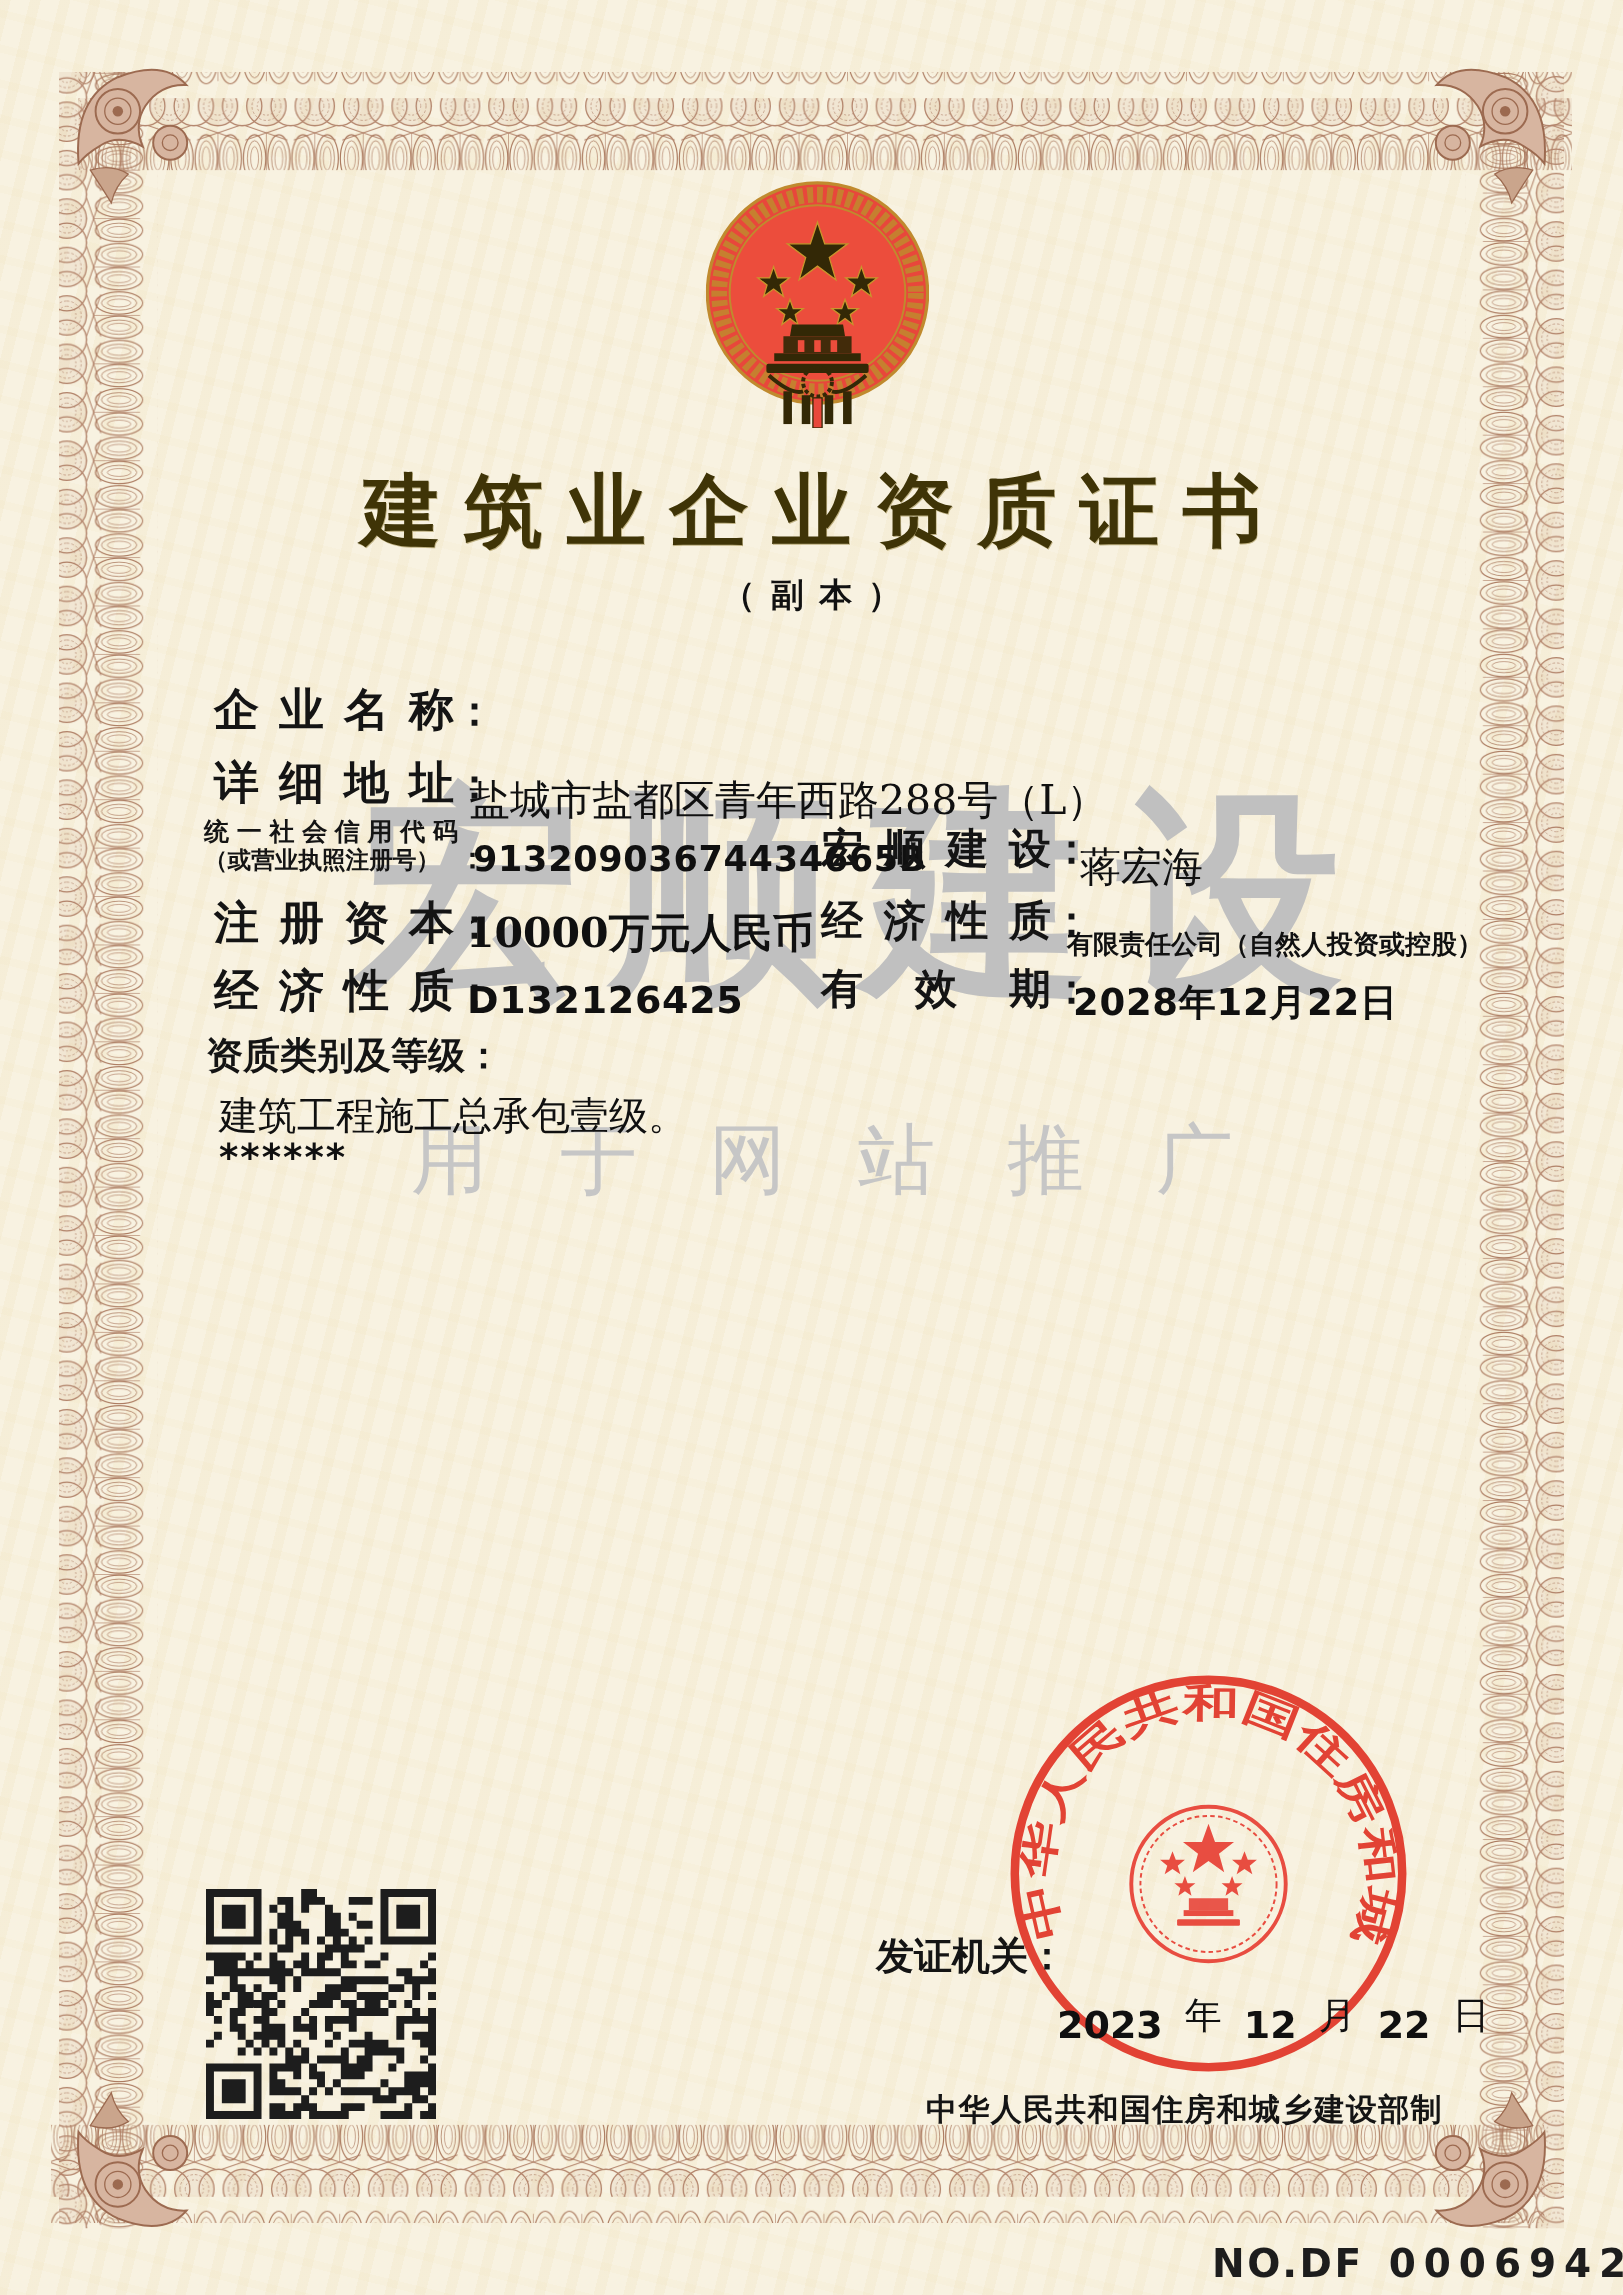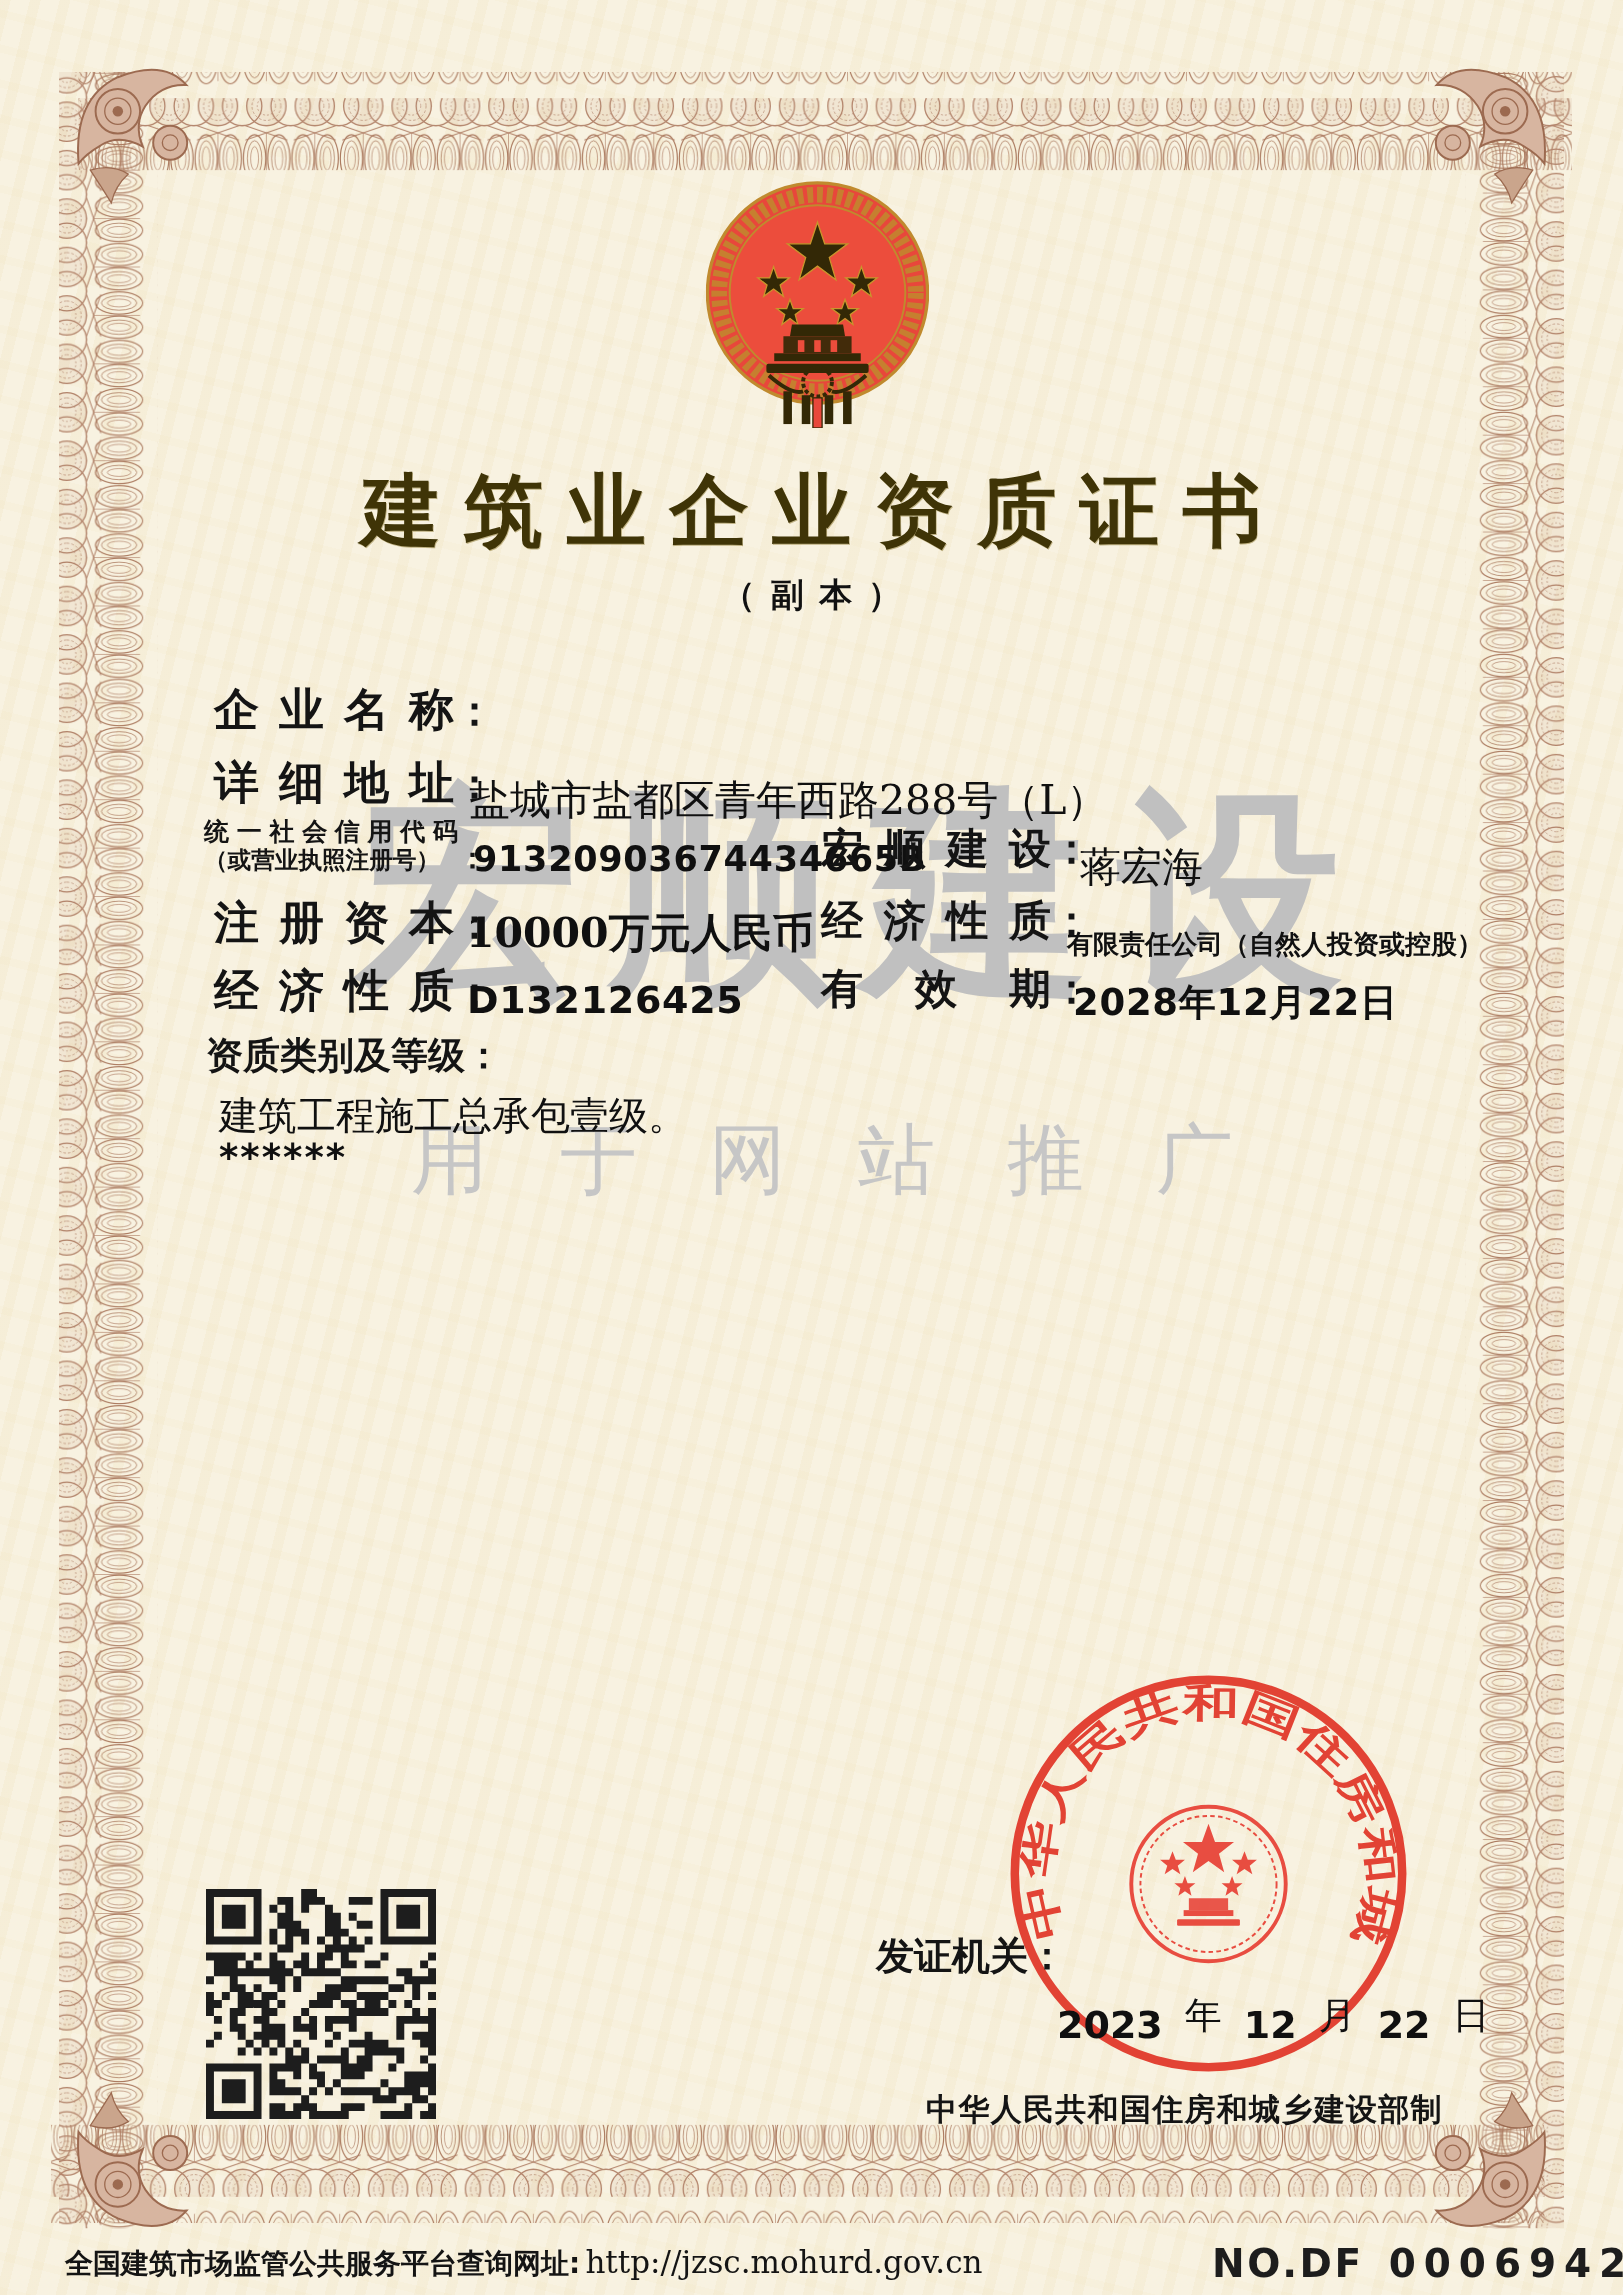--- a/index.html
+++ b/index.html
@@ -213,23 +213,19 @@
     <span class="dnum">2023</span>
     <span class="dunit">年</span>
     <span class="dnum">12</span>
     <span class="dunit">月</span>
     <span class="dnum">22</span>
     <span class="dunit">日</span>
   </div>
 
   <div class="abs ministry">中华人民共和国住房和城乡建设部制</div>
 
-  <div class="abs footer-line">
-    <span class="footer-cn">全国建筑市场监管公共服务平台查询网址:</span>
-    <span class="footer-url">http://jzsc.mohurd.gov.cn</span>
-  </div>
   <div class="abs serial">
     <span class="sp">NO.DF</span>
     <span class="sn">00069420</span>
   </div>
 
 </div>
 
 
 </body></html>

